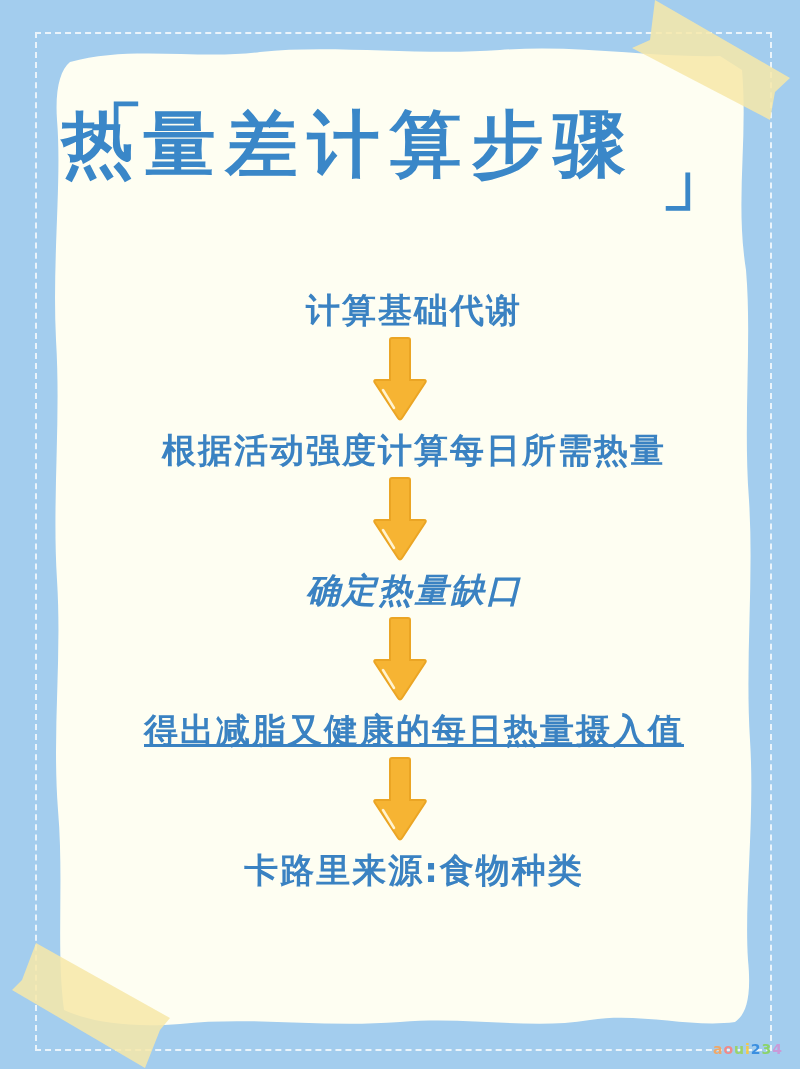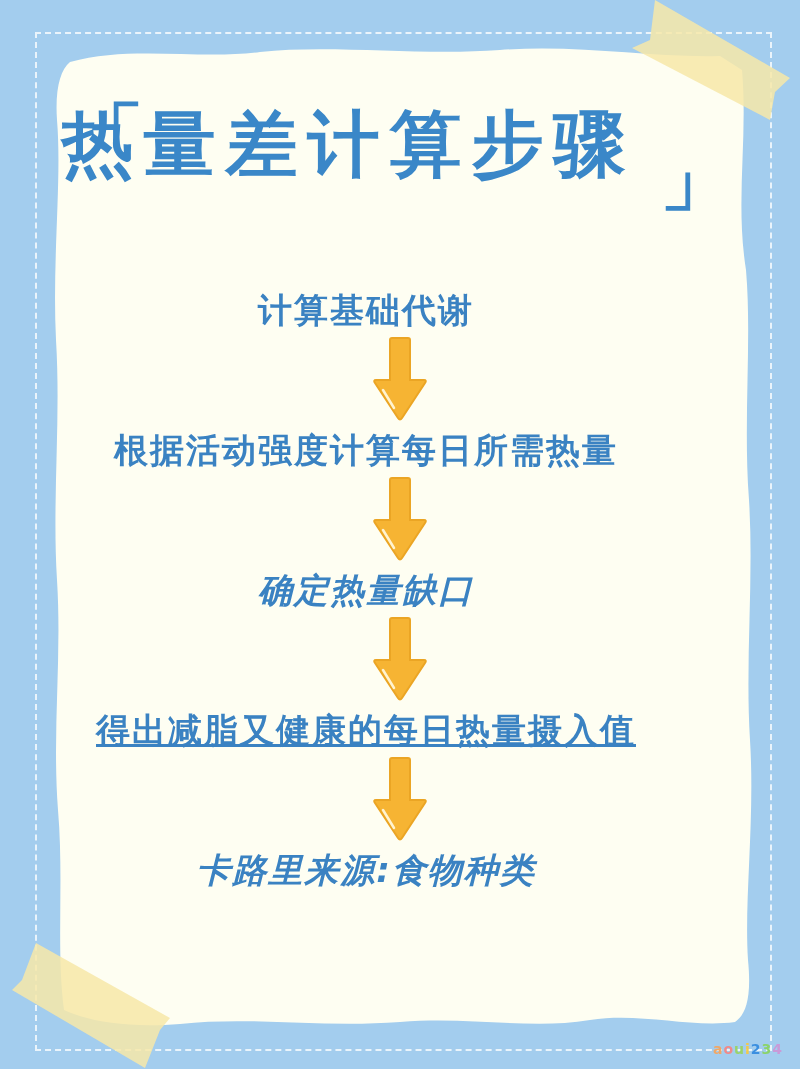--- a/index.html
+++ b/index.html
@@ -19,20 +19,21 @@
     font-size:72px; font-weight:bold; letter-spacing:10px;
     line-height:96px;
   }
   .bracket {
     position:absolute; color:#3A87C8; font-size:72px; font-weight:bold; line-height:1;
   }
   .step {
     position:absolute; left:0; width:732px; text-align:center;
     color:#3A82C2; font-size:34px; font-weight:bold; letter-spacing:2px;
     line-height:44px;
+    padding-left:48px;
   }
   .arrow { position:absolute; left:370px; width:60px; height:86px; }
   .tape { position:absolute; }
   .watermark {
     position:absolute; left:713px; top:1040px; height:18px; display:flex; gap:1px;
     font-size:14px; font-weight:bold; line-height:18px;
   }
 </style>
 </head>
 <body>
@@ -77,21 +78,21 @@
   <path d="M20 4 Q20 2 22 2 L38 2 Q40 2 40 4 L40 44 L54 44 Q57 44 55 47 L32 82 Q30 85 28 82 L5 47 Q3 44 6 44 L20 44 Z" fill="#F6B433" stroke="#EBA524" stroke-width="2"></path>
   <line x1="13" y1="54" x2="24" y2="72" stroke="#FFF3D0" stroke-width="2.5" stroke-linecap="round"></line>
 </svg>
 
 <div class="step" style="top:708px;text-decoration:underline;">得出减脂又健康的每日热量摄入值</div>
 <svg class="arrow" style="top:756px;" viewBox="0 0 60 86">
   <path d="M20 4 Q20 2 22 2 L38 2 Q40 2 40 4 L40 44 L54 44 Q57 44 55 47 L32 82 Q30 85 28 82 L5 47 Q3 44 6 44 L20 44 Z" fill="#F6B433" stroke="#EBA524" stroke-width="2"></path>
   <line x1="13" y1="54" x2="24" y2="72" stroke="#FFF3D0" stroke-width="2.5" stroke-linecap="round"></line>
 </svg>
 
-<div class="step" style="top:848px;font-style:italic;">卡路里来源:食物种类</div>
+<div class="step" style="top:848px;">卡路里来源:食物种类</div>
 
 <div class="watermark">
   <span style="color:#F0A868">a</span>
   <span style="color:#F08A8A">o</span>
   <span style="color:#9AD36B">u</span>
   <span style="color:#F2C94C">i</span>
   <span style="color:#3B8FE0">2</span>
   <span style="color:#8BD36B">3</span>
   <span style="color:#C99AD8">4</span>
 </div>

